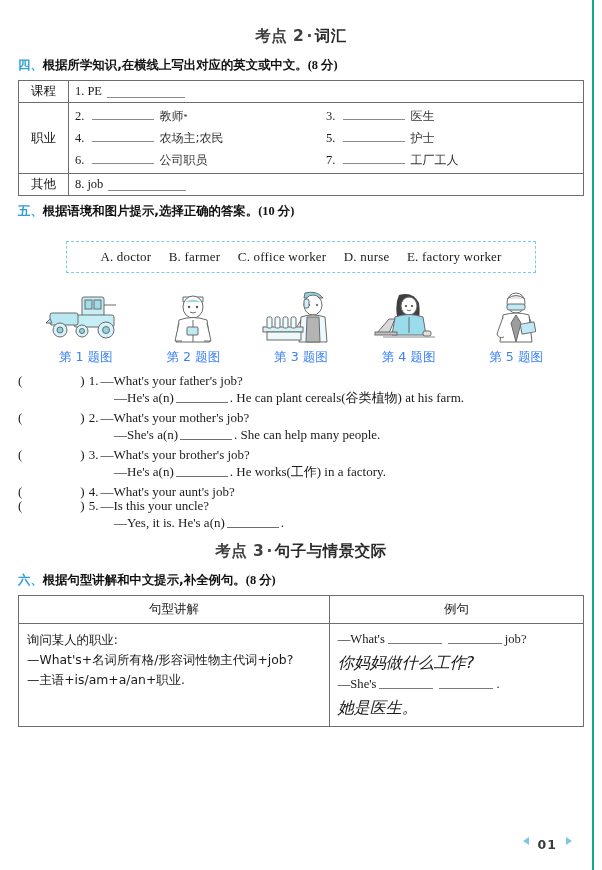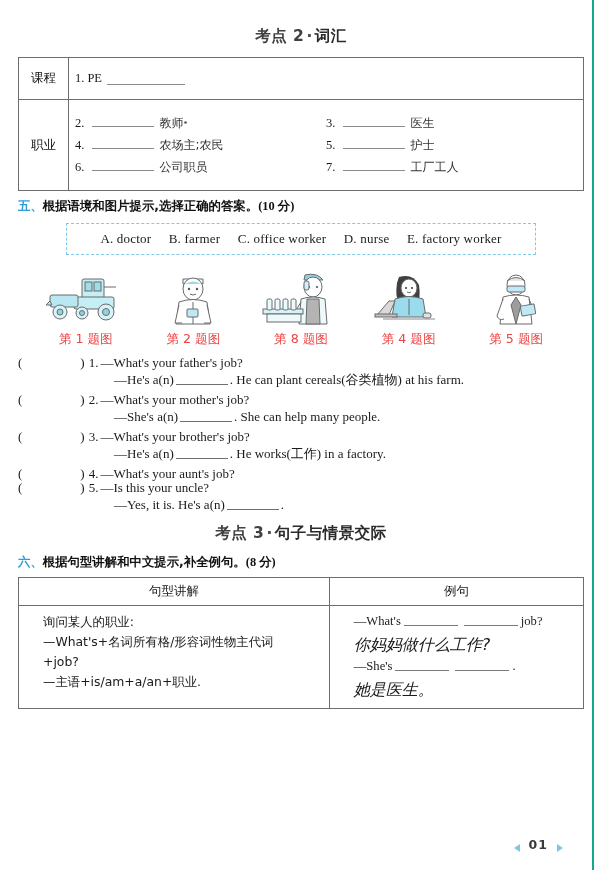--- a/index.html
+++ b/index.html
@@ -38,21 +38,21 @@
   }
   .sec-head .num { color:#2f9fd6; }
   .sec-head .score { font-family:"Liberation Serif", serif; font-weight:bold; }
 
   
   table.vocab {
     width:100%; border-collapse:collapse;
     border:1px solid #6d6d6d; table-layout:fixed;
   }
   table.vocab td {
-    border:1px solid #6d6d6d; padding:12px 6px;
+    border:1px solid #6d6d6d; padding:2px 6px;
     font-size:12.5px; vertical-align:middle;
   }
   td.cat {
     width:50px; text-align:center;
     font-family:"DejaVu Sans", sans-serif; font-size:12.5px;
     font-weight:normal; color:#111;
   }
   .item-row { display:flex; align-items:center; }
   .item-row .half { width:50%; display:flex; align-items:baseline; white-space:nowrap; }
   .it-no { margin-right:3px; }
@@ -61,69 +61,69 @@
     height:12px; margin:0 5px; vertical-align:-2px;
   }
   .bl-sm { width:62px; }
   .bl-md { width:78px; }
   .cn { font-family:"DejaVu Sans", sans-serif; font-size:12px; color:#333; }
   .occ-lines > div { padding:2.5px 0; }
   sup.ast { font-size:8px; }
 
   
   .choices {
-    margin:8px auto 10px auto; width:470px;
+    margin:21px auto 10px auto; width:470px;
     border:1px dashed #7fc9ea; padding:7px 10px;
     text-align:center; font-size:13px; letter-spacing:.2px;
   }
   .choices span { margin:0 7px; white-space:nowrap; }
 
   
   .pics { display:flex; justify-content:space-around; align-items:flex-end;
           margin:4px 14px 0 14px; height:62px; }
   .pic { width:92px; text-align:center; }
   .pic svg { display:block; margin:0 auto; }
   .pic-caps { display:flex; justify-content:space-around; margin:4px 14px 8px 14px; }
   .pic-caps div {
     width:92px; text-align:center;
-    font-family:"DejaVu Sans", sans-serif; font-size:12.6px; color:#ef4444;
+    font-family:"DejaVu Sans", sans-serif; font-size:12.6px; color:#3b82f6;
   }
 
   
   .q { font-size:13px; line-height:1.0; margin-bottom:1px; }
   .q-line1 { display:flex; align-items:baseline; white-space:nowrap; }
   .paren { display:inline-block; width:44px; margin-left:14px; letter-spacing:0; }
   .q-num { margin-right:2px; }
   .q-line2 { margin:4px 0 7px 96px; white-space:nowrap; }
   .bl-q { display:inline-block; width:52px; border-bottom:1px solid #6f6f6f;
           height:11px; margin:0 2px; vertical-align:-1px; }
 
   
   table.pattern {
     width:100%; border-collapse:collapse; border:1px solid #6d6d6d;
     table-layout:fixed; margin-top:4px;
   }
   table.pattern th, table.pattern td {
-    border:1px solid #6d6d6d; padding:6px 24px; vertical-align:top;
+    border:1px solid #6d6d6d; padding:6px 8px; vertical-align:top;
   }
   table.pattern th {
     text-align:center; font-family:Liberation Mono, monospace;
     font-weight:normal; font-size:12.5px; padding:5px 0;
   }
   .pat-left { font-size:12.4px; line-height:1.62; }
   .pat-left .cnx { font-family:"DejaVu Sans", sans-serif; }
   .pat-right { font-size:12.6px; line-height:1.58; }
   .pat-right .cnx { font-family:"DejaVu Sans", sans-serif; font-size:16px;font-style:italic; }
   .bl-p { display:inline-block; width:54px; border-bottom:1px solid #7a7a7a;
           height:11px; margin:0 3px; vertical-align:-1px; }
 
   
   .footer {
-    position:absolute; bottom:18px; right:39px;
-    display:flex; align-items:flex-end; gap:9px;
+    position:absolute; bottom:18px; right:30px;
+    display:flex; align-items:flex-start; gap:9px;
   }
   .footer .tri-l, .footer .tri-r {
     width:0;height:0;border-top:4px solid transparent;border-bottom:4px solid transparent;
   }
   .footer .tri-l { border-right:6px solid #7cc8e4; }
   .footer .tri-r { border-left:6px solid #7cc8e4; }
   .footer .pg {
     font-family:"DejaVu Sans", sans-serif; font-weight:bold;
     font-size:12.5px; color:#3a3a3a; letter-spacing:1px;
   }
@@ -132,20 +132,23 @@
 <body>
 
 <div class="page">
 
   <div class="edge-rule"></div>
 
   <div class="kaodian" id="kaodian2">
     <span class="kd-blue">考点 2</span><span class="kd-dot">·</span><span class="kd-dark">词汇</span>
   </div>
 
+  <div class="sec-head">
+    <span class="num">四、</span><span>根据所学知识,在横线上写出对应的英文或中文。</span><span class="score">(8 分)</span>
+  </div>
 
   <table class="vocab">
     <tbody>
         <tr>
       <td class="cat">课程</td>
       <td>
         <div class="item-row">
           <span class="it-no">1.</span>
           <span>PE</span>
           <span class="blank bl-md"></span>
@@ -184,20 +187,30 @@
           <span class="half">
             <span class="it-no">6.</span>
             <span class="blank bl-sm"></span>
             <span class="cn">公司职员</span>
           </span>
           <span class="half">
             <span class="it-no">7.</span>
             <span class="blank bl-sm"></span>
             <span class="cn">工厂工人</span>
           </span>
+        </div>
+      </td>
+    </tr>
+    <tr>
+      <td class="cat">其他</td>
+      <td>
+        <div class="item-row">
+          <span class="it-no">8.</span>
+          <span>job</span>
+          <span class="blank bl-md"></span>
         </div>
       </td>
     </tr>
   </tbody>
     </table>
 
   <div class="sec-head" style="margin-top:7px;">
     <span class="num">五、</span><span>根据语境和图片提示,选择正确的答案。</span><span class="score">(10 分)</span>
   </div>
 
@@ -300,21 +313,21 @@
           <path d="M44 30 l5 12" fill="#fff"></path>
           <rect x="36" y="36" width="14" height="10" rx="1" fill="#bfe9f4" transform="rotate(-10 43 41)"></rect>
         </g>
       </svg>
     </div>
   </div>
 
   <div class="pic-caps">
     <div>第 1 题图</div>
     <div>第 2 题图</div>
-    <div>第 8 题图</div>
+    <div>第 3 题图</div>
     <div>第 4 题图</div>
     <div>第 5 题图</div>
   </div>
 
   <div>
     <div class="q">
       <div class="q-line1">
         <span>(</span>
           <span class="paren"></span>
           <span>)</span>

